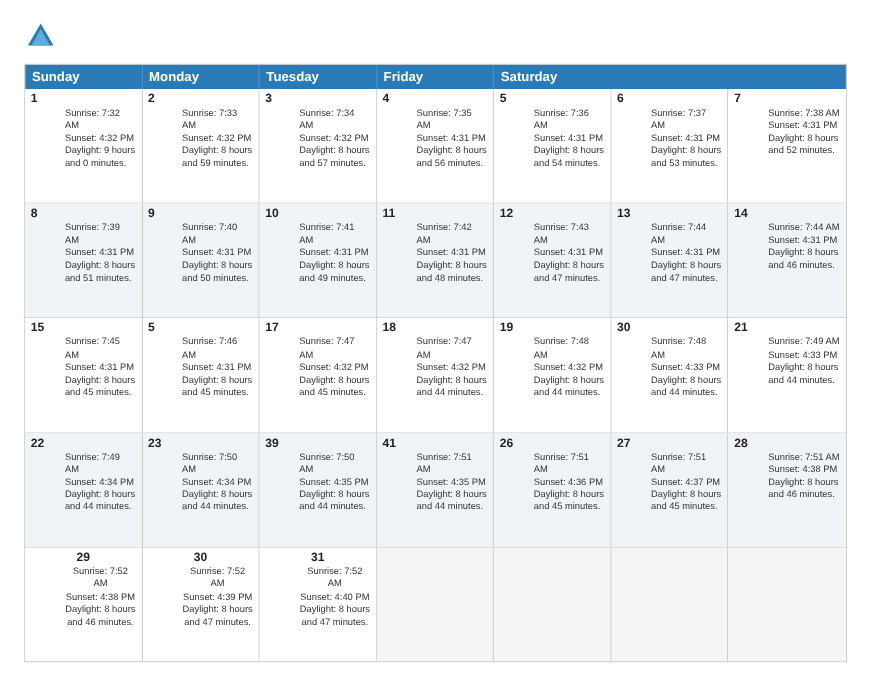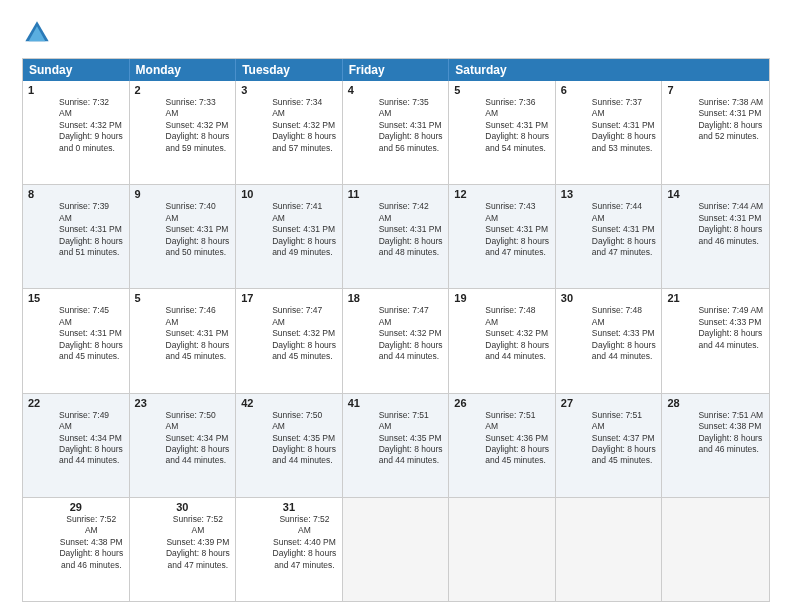--- a/index.html
+++ b/index.html
@@ -240,21 +240,21 @@
         <div class="cal-row">
           <div class="cal-cell shaded">
             <div class="day-num">22</div>
             <div class="cell-text">Sunrise: 7:49 AM<br>Sunset: 4:34 PM<br>Daylight: 8 hours and 44 minutes.</div>
           </div>
           <div class="cal-cell shaded">
             <div class="day-num">23</div>
             <div class="cell-text">Sunrise: 7:50 AM<br>Sunset: 4:34 PM<br>Daylight: 8 hours and 44 minutes.</div>
           </div>
           <div class="cal-cell shaded">
-            <div class="day-num">42</div>
+            <div class="day-num">39</div>
             <div class="cell-text">Sunrise: 7:50 AM<br>Sunset: 4:35 PM<br>Daylight: 8 hours and 44 minutes.</div>
           </div>
           <div class="cal-cell shaded">
             <div class="day-num">41</div>
             <div class="cell-text">Sunrise: 7:51 AM<br>Sunset: 4:35 PM<br>Daylight: 8 hours and 44 minutes.</div>
           </div>
           <div class="cal-cell shaded">
             <div class="day-num">26</div>
             <div class="cell-text">Sunrise: 7:51 AM<br>Sunset: 4:36 PM<br>Daylight: 8 hours and 45 minutes.</div>
           </div>

